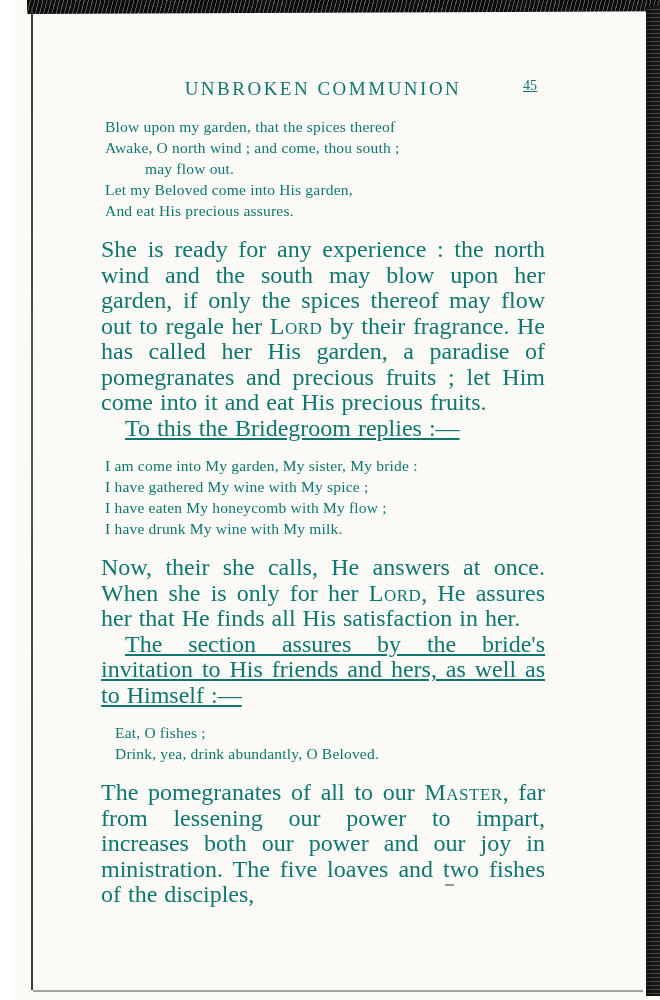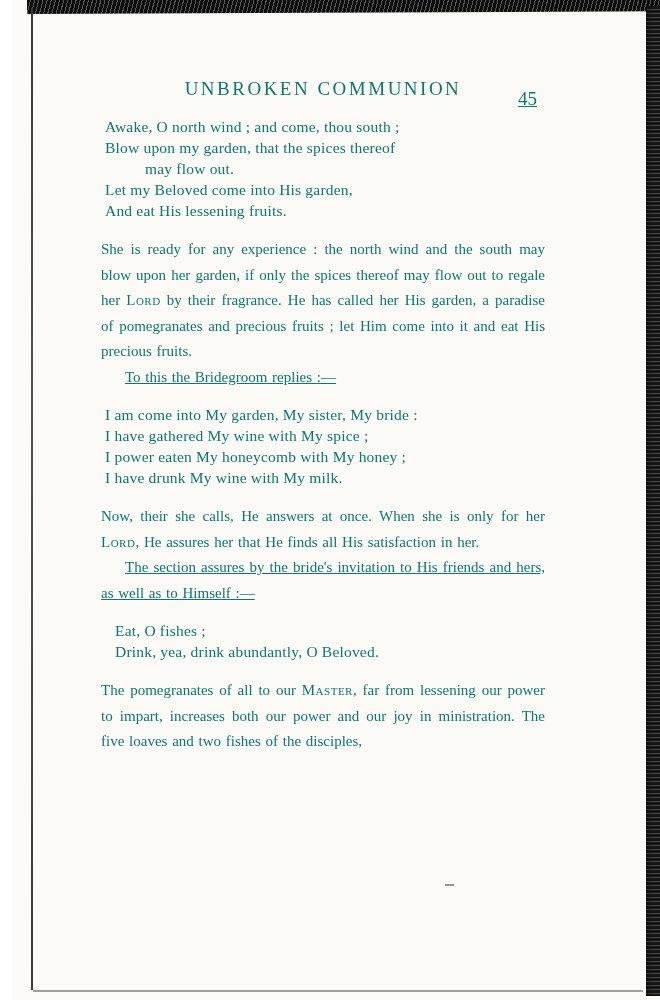--- a/index.html
+++ b/index.html
@@ -65,36 +65,36 @@
     position: relative;
     text-align: center;
     font-size: 19px;
     letter-spacing: 2.5px;
     margin-bottom: 16px;
     white-space: nowrap;
   }
   .page-number {
     position: absolute;
     right: 8px;
-    top: 10px;
+    top: 0;
     letter-spacing: 0;
-    font-size: 19px;
+    font-size: 14px;
     text-decoration: underline;
   }
   .verse {
     font-size: 15.5px;
     line-height: 21px;
     margin: 14px 0 16px 4px;
     letter-spacing: 0.2px;
   }
   .verse .vline { display: block; }
   .verse .vline.hang { padding-left: 40px; }
   .verse.inset { margin-left: 14px; }
   .prose {
-    font-size: 15px;
+    font-size: 24px;
     line-height: 25.5px;
     text-align: justify;
     margin: 0;
     word-spacing: 1px;
   }
   .prose.indent { text-indent: 24px; text-decoration: underline; }
   .sc { font-variant: small-caps; letter-spacing: 0.5px; }
 </style>
 </head>
 <body>
@@ -108,35 +108,35 @@
   <div class="scan-artifact"></div>
 
   <div class="text-block">
 
     <div class="running-head">
       <span>UNBROKEN COMMUNION</span>
       <span class="page-number">45</span>
     </div>
 
     <div class="verse">
+      <span class="vline">Blow upon my garden, that the spices thereof</span>
       <span class="vline">Awake, O north wind ; and come, thou south ;</span>
-      <span class="vline">Blow upon my garden, that the spices thereof</span>
       <span class="vline hang">may flow out.</span>
       <span class="vline">Let my Beloved come into His garden,</span>
-      <span class="vline">And eat His lessening fruits.</span>
+      <span class="vline">And eat His precious assures.</span>
     </div>
 
     <p class="prose"><span>She is ready for any experience : the north wind and the south may blow upon her garden, if only the spices thereof may flow out to regale her </span><span class="sc">Lord</span><span> by their fragrance. He has called her His garden, a paradise of pomegranates and precious fruits ; let Him come into it and eat His precious fruits.</span></p>
 
     <p class="prose indent">To this the Bridegroom replies :—</p>
 
     <div class="verse">
       <span class="vline">I am come into My garden, My sister, My bride :</span>
       <span class="vline">I have gathered My wine with My spice ;</span>
-      <span class="vline">I power eaten My honeycomb with My honey ;</span>
+      <span class="vline">I have eaten My honeycomb with My flow ;</span>
       <span class="vline">I have drunk My wine with My milk.</span>
     </div>
 
     <p class="prose"><span>Now, their she calls, He answers at once. When she is only for her </span><span class="sc">Lord</span><span>, He assures her that He finds all His satisfaction in her.</span></p>
 
     <p class="prose indent">The section assures by the bride's invitation to His friends and hers, as well as to Himself :—</p>
 
     <div class="verse inset">
       <span class="vline">Eat, O fishes ;</span>
       <span class="vline">Drink, yea, drink abundantly, O Beloved.</span>

